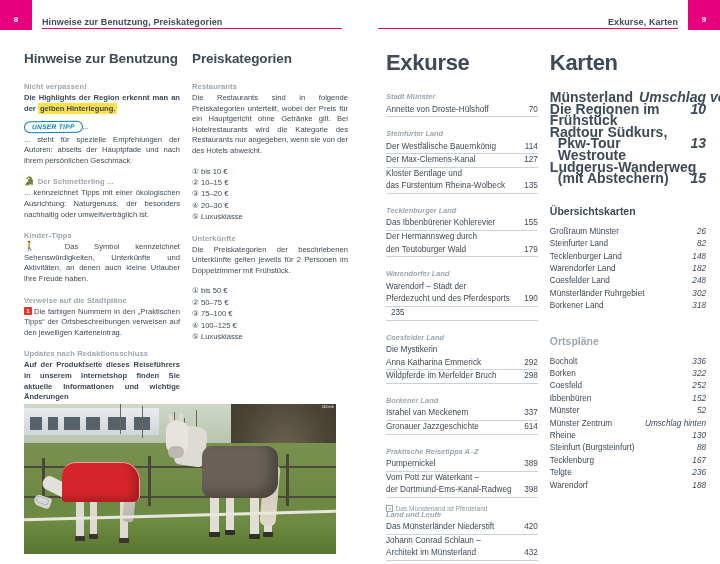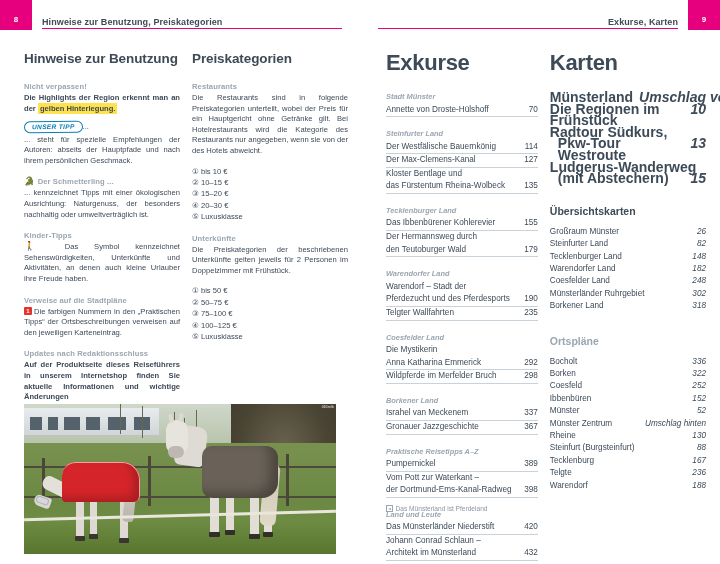--- a/index.html
+++ b/index.html
@@ -399,21 +399,20 @@
             <div class="grouplabel">Warendorfer Land</div>
             <div class="tocrow noline">
               <span class="t">Warendorf – Stadt der</span>
               <span class="pg"></span>
             </div>
             <div class="tocrow">
               <span class="t">Pferdezucht und des Pferdesports</span>
               <span class="pg">190</span>
             </div>
             <div class="tocrow">
-              <span class="t">Telgter Wallfahrten</span>
               <span class="pg">235</span>
             </div>
             <div class="grouplabel">Coesfelder Land</div>
             <div class="tocrow noline">
               <span class="t">Die Mystikerin</span>
               <span class="pg"></span>
             </div>
             <div class="tocrow">
               <span class="t">Anna Katharina Emmerick</span>
               <span class="pg">292</span>
@@ -422,21 +421,21 @@
               <span class="t">Wildpferde im Merfelder Bruch</span>
               <span class="pg">298</span>
             </div>
             <div class="grouplabel">Borkener Land</div>
             <div class="tocrow">
               <span class="t">Israhel van Meckenem</span>
               <span class="pg">337</span>
             </div>
             <div class="tocrow">
               <span class="t">Gronauer Jazzgeschichte</span>
-              <span class="pg">367</span>
+              <span class="pg">614</span>
             </div>
             <div class="grouplabel">Praktische Reisetipps A–Z</div>
             <div class="tocrow">
               <span class="t">Pumpernickel</span>
               <span class="pg">389</span>
             </div>
             <div class="tocrow noline">
               <span class="t">Vom Pott zur Waterkant –</span>
               <span class="pg"></span>
             </div>

